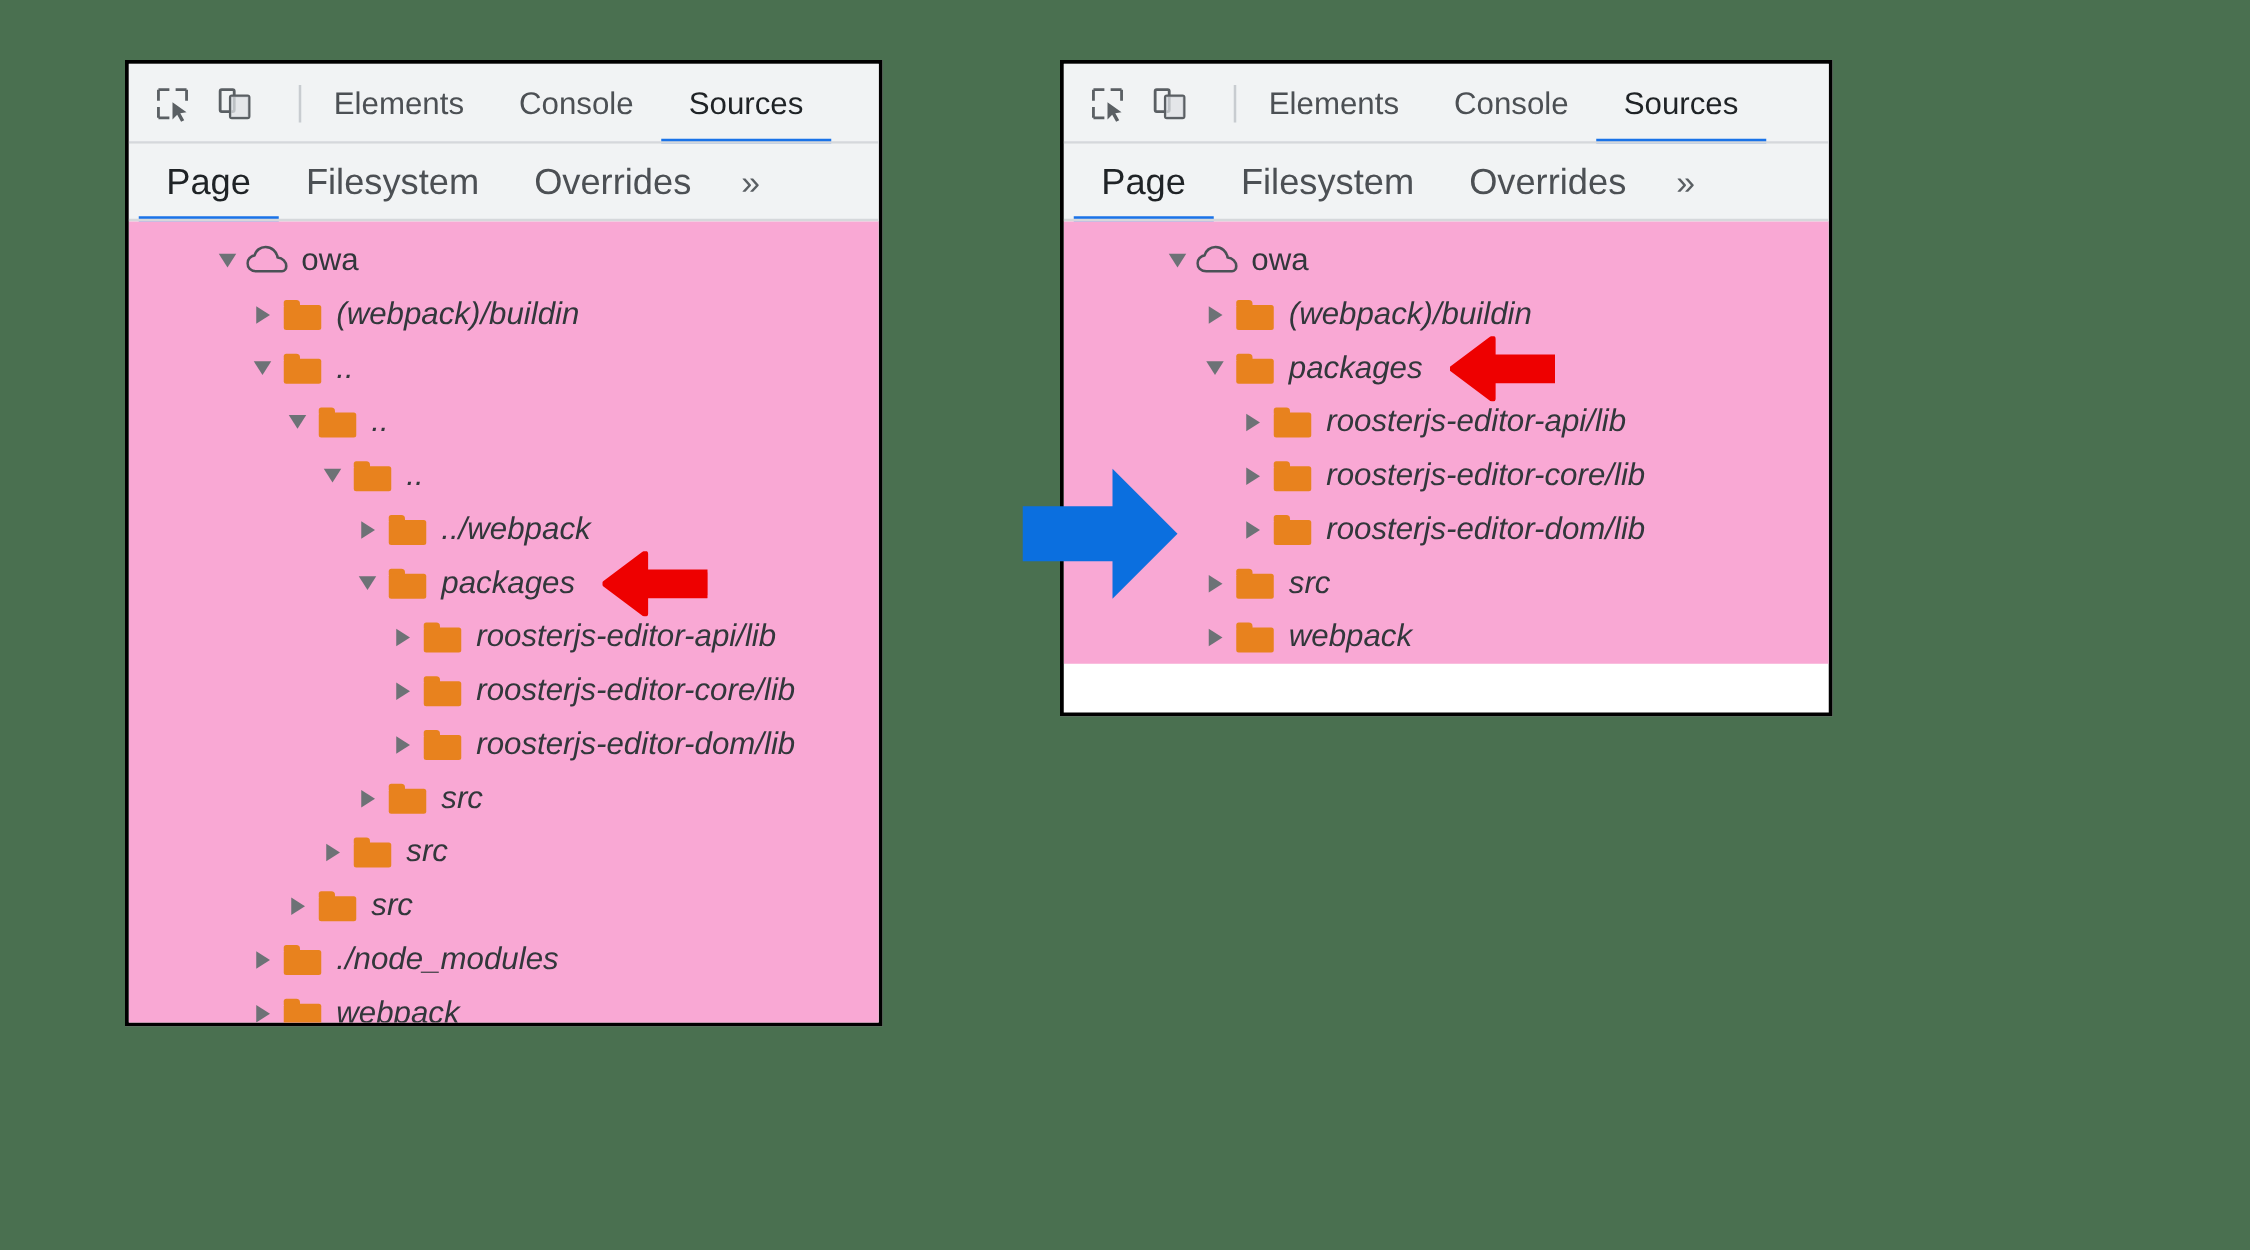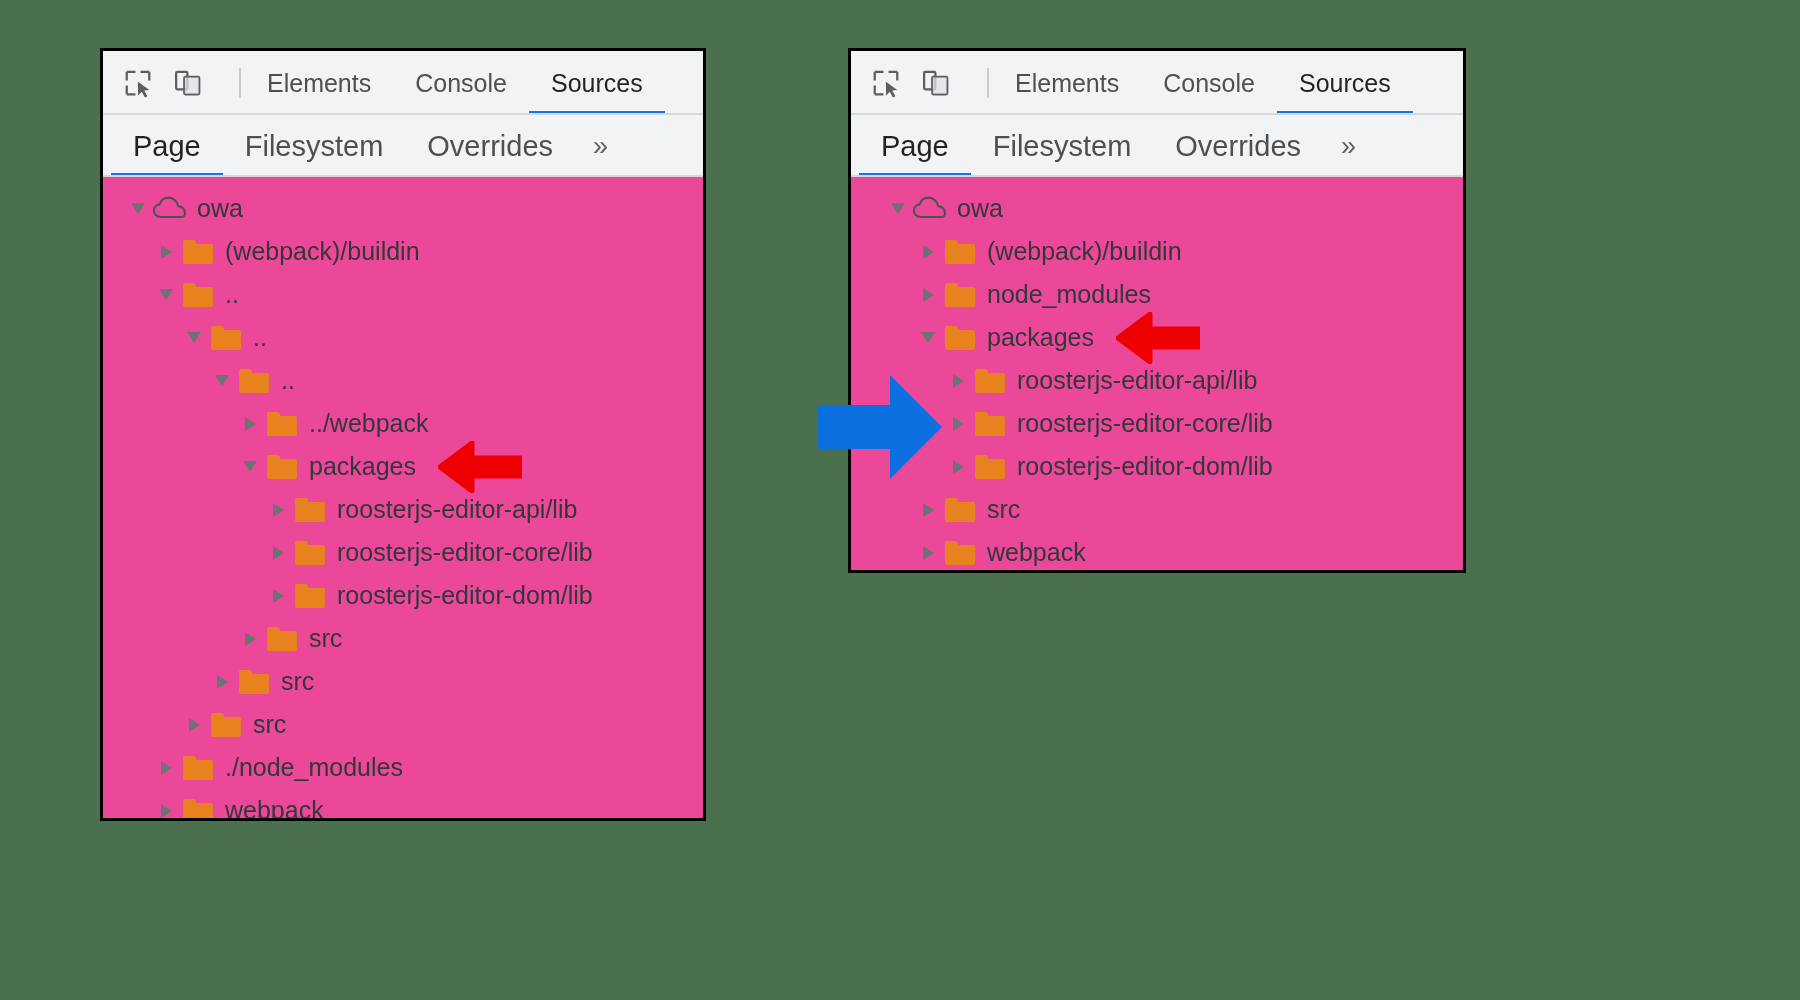--- a/index.html
+++ b/index.html
@@ -115,22 +115,23 @@
   }
   .subbar-underline {
     position: absolute;
     left: 0; right: 0; bottom: 0;
     height: 2px;
     background: #d5d8db;
   }
 
   
   .tree {
-    background: #ec4899;
+    background: #f9a8d4;
     padding-top: 10px;
+    padding-left: 44px;
   }
   .tree-row {
     display: flex;
     align-items: center;
     height: 43px;
     cursor: pointer;
     white-space: nowrap;
   }
   .twisty {
     width: 26px;
@@ -156,20 +157,21 @@
   .node-icon {
     width: 34px;
     min-width: 34px;
     display: flex;
     align-items: center;
     justify-content: center;
     margin-left: 2px;
   }
   .node-label {
     font-size: 25px;
+    font-style: italic;
     color: #32373b;
     margin-left: 10px;
   }
   .node-label.plain {
     font-style: normal;
   }
 
   
   .folder {
     width: 30px;
@@ -397,27 +399,20 @@
         <span class="node-label plain">owa</span>
       </div>
       <div class="tree-row" style="padding-left: 64px;">
         <span class="twisty collapsed"></span>
         <span class="node-icon">
           <span class="folder"></span>
         </span>
         <span class="node-label">(webpack)/buildin</span>
       </div>
       <div class="tree-row" style="padding-left: 64px;">
-        <span class="twisty collapsed"></span>
-        <span class="node-icon">
-          <span class="folder"></span>
-        </span>
-        <span class="node-label">node_modules</span>
-      </div>
-      <div class="tree-row" style="padding-left: 64px;">
         <span class="twisty expanded"></span>
         <span class="node-icon">
           <span class="folder"></span>
         </span>
         <span class="node-label">packages</span>
         <span style="margin-left: 22px; display: inline-flex; align-items: center;">
           <svg width="84" height="52" viewBox="0 0 84 52">
             <path d="M84 17 L34 17 L34 2 L2 26 L34 50 L34 35 L84 35 Z" fill="#ee0000" stroke="#ee0000" stroke-width="5" stroke-linejoin="round"></path>
           </svg>
         </span>

